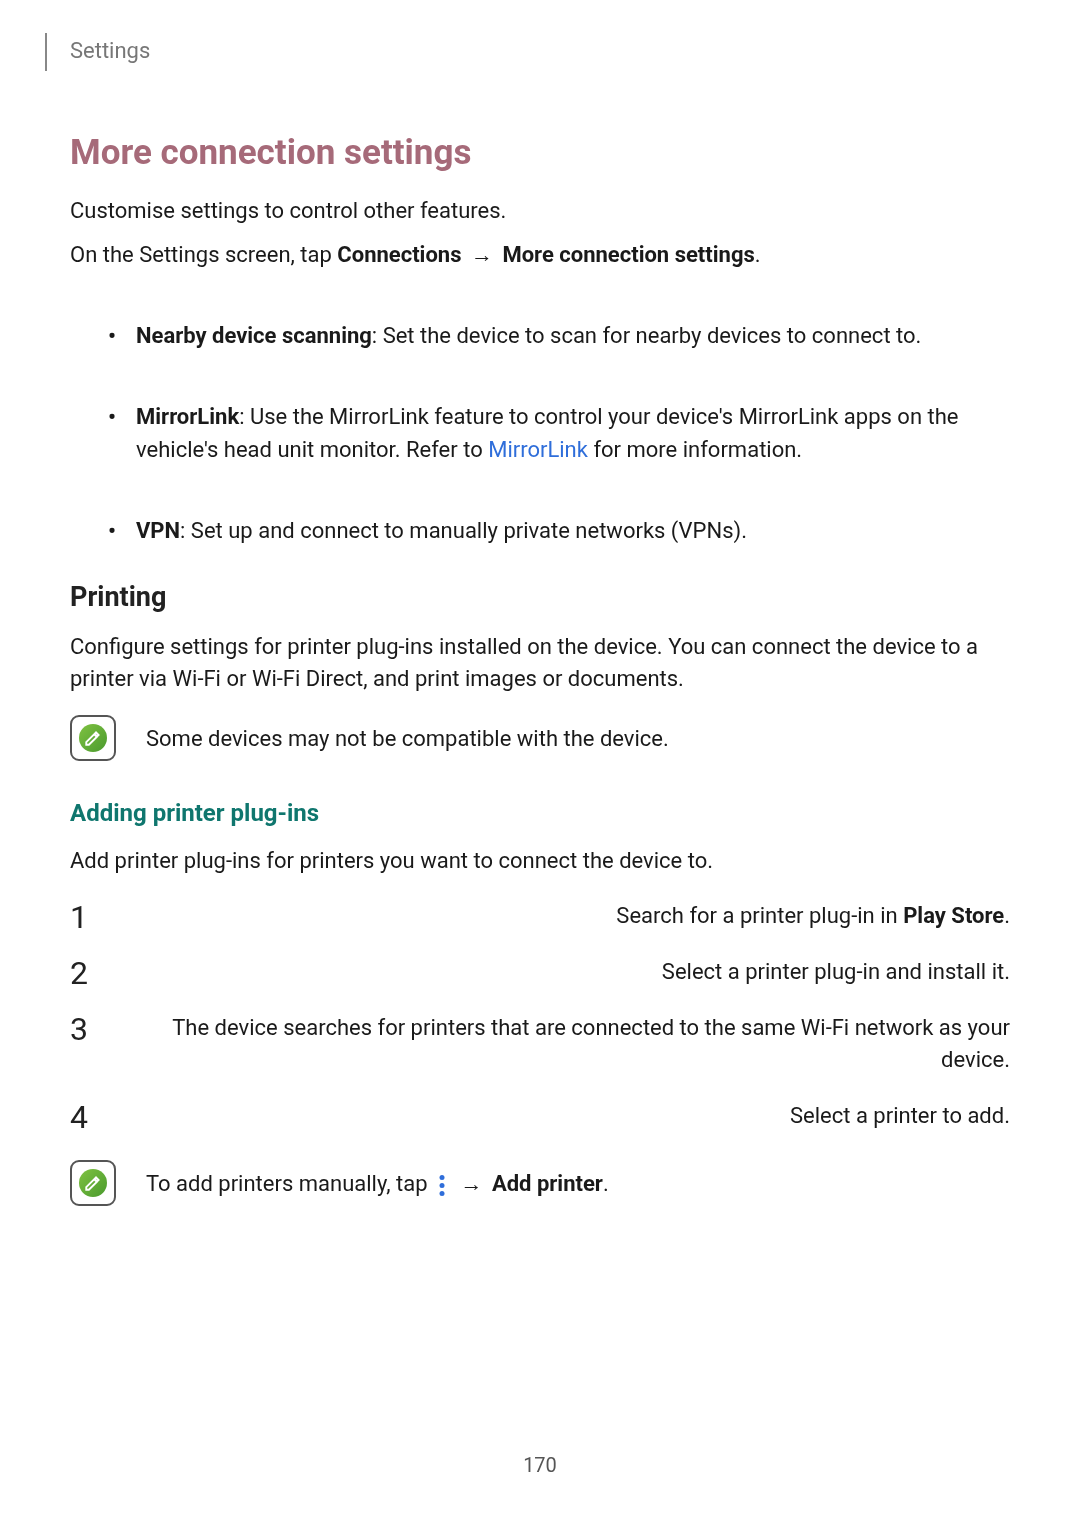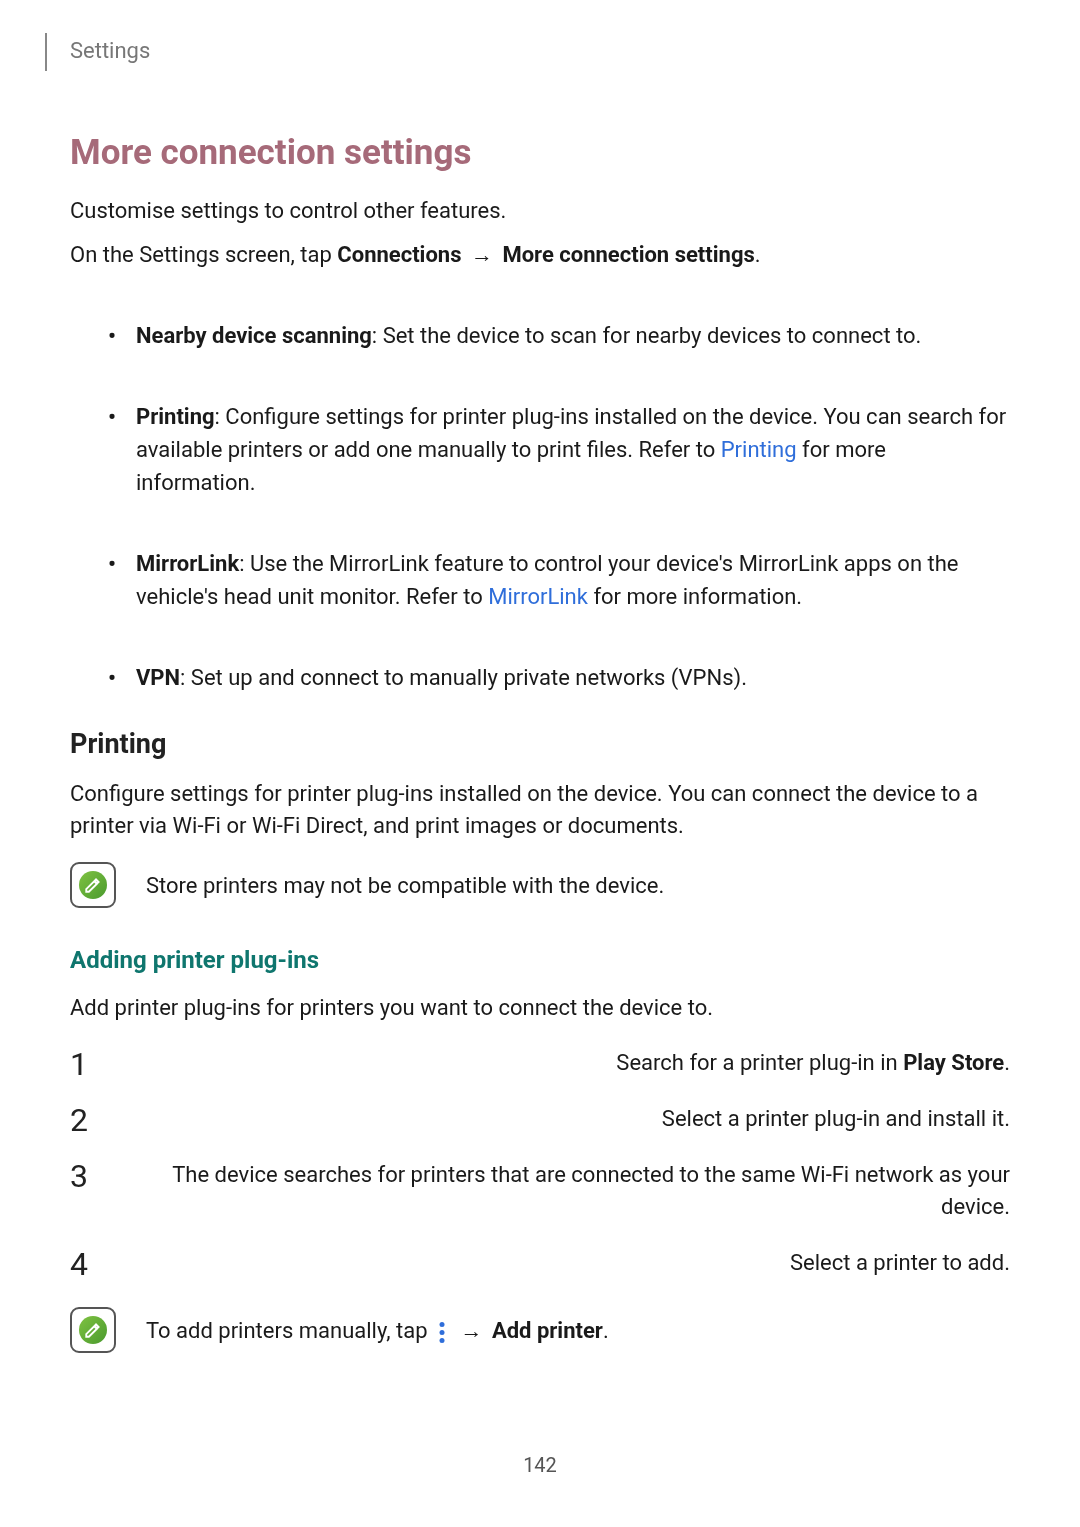--- a/index.html
+++ b/index.html
@@ -204,43 +204,40 @@
   <span>On the Settings screen, tap </span><span class="bold">Connections</span>
   <span class="arrow">→</span>
   <span class="bold">More connection settings</span><span>.</span>
 </p>
 
 <ul class="bullets">
   <li>
     <span class="bold">Nearby device scanning</span><span>: Set the device to scan for nearby devices to connect to.</span>
   </li>
   <li>
-    <span class="bold">Printing</span><span>: Configure settings for printer plug-ins installed on the device. You can search for available printers or add one manually to print files. Refer to </span><span class="link">Printing</span><span> for more information.</span>
-  </li>
-  <li>
     <span class="bold">MirrorLink</span><span>: Use the MirrorLink feature to control your device's MirrorLink apps on the vehicle's head unit monitor. Refer to </span><span class="link">MirrorLink</span><span> for more information.</span>
   </li>
   <li>
     <span class="bold">VPN</span><span>: Set up and connect to manually private networks (VPNs).</span>
   </li>
 </ul>
 
 <h2 class="sub-heading">Printing</h2>
 
 <p class="body-para">Configure settings for printer plug-ins installed on the device. You can connect the device to a printer via Wi-Fi or Wi-Fi Direct, and print images or documents.</p>
 
 <div class="note-block">
   <div class="note-icon">
     <div class="note-icon-inner">
       <svg viewBox="0 0 24 24" fill="none" stroke="#fff" stroke-width="2.5">
         <path d="M3 17.5V21h3.5L17 10.5 13.5 7 3 17.5z M14 6.5l3.5 3.5 2-2L16 4.5l-2 2z"></path>
       </svg>
     </div>
   </div>
-  <div class="note-text">Store printers may not be compatible with the device.</div>
+  <div class="note-text">Some devices may not be compatible with the device.</div>
 </div>
 
 <h3 class="subsection-heading">Adding printer plug-ins</h3>
 
 <p class="body-para">Add printer plug-ins for printers you want to connect the device to.</p>
 
 <ol class="numbered">
   <li>
     <span>Search for a printer plug-in in </span><span class="bold">Play Store</span><span>.</span>
   </li>
@@ -263,13 +260,13 @@
       </svg>
     </div>
   </div>
   <div class="note-text">
     <span>To add printers manually, tap </span><span class="more-icon"><span></span></span>
     <span class="arrow">→</span>
     <span class="bold">Add printer</span><span>.</span>
   </div>
 </div>
 
-<div class="page-number">142</div>
+<div class="page-number">170</div>
 
 </body></html>

